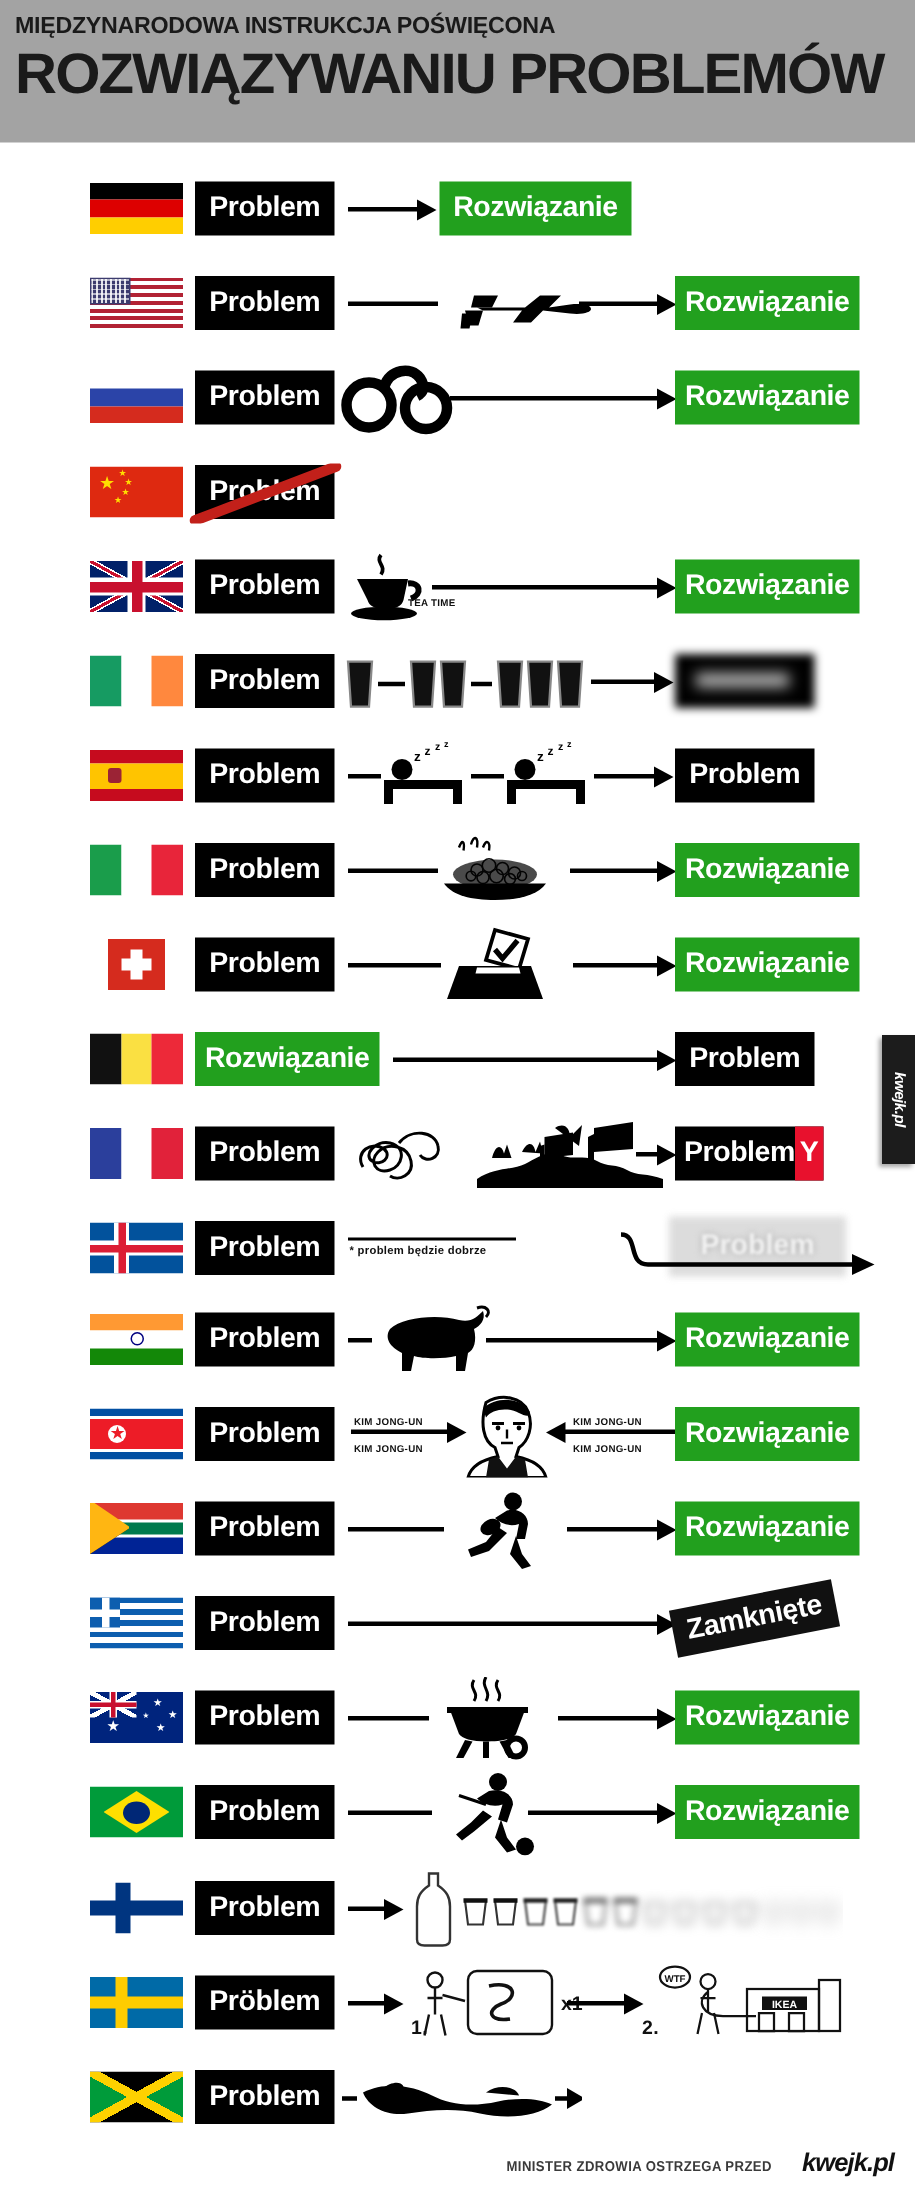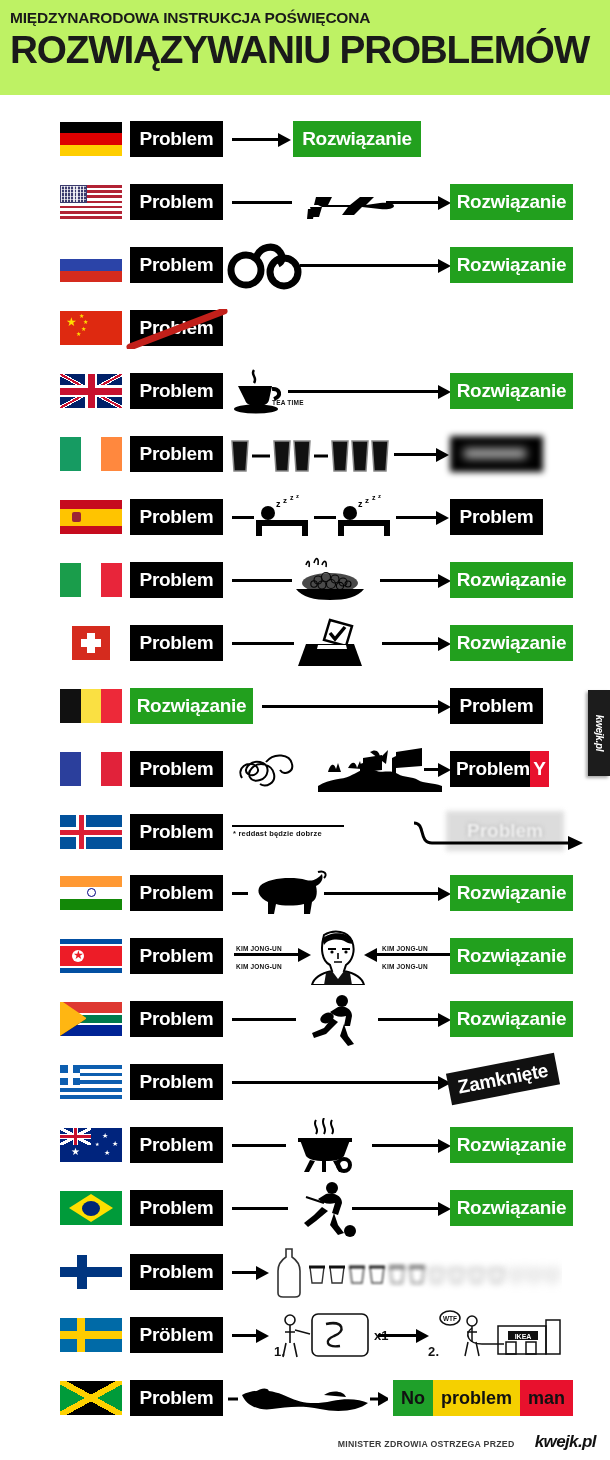--- a/index.html
+++ b/index.html
@@ -7,21 +7,21 @@
   body {
     font-family: "Liberation Sans", sans-serif;
     background: #ffffff;
     position: relative;
     overflow: hidden;
   }
 
   
   #header {
     position: absolute; left: 0; top: 0; width: 610px; height: 95px;
-    background: #bef264;
+    background: #a3a3a3;
     padding: 8px 0 6px 10px;
   }
   #header .kicker {
     font-size: 15.5px; font-weight: bold; color: #1a1a1a;
     letter-spacing: -0.2px; line-height: 20px;
     white-space: nowrap;
   }
   #header .headline {
     font-size: 38px; font-weight: bold; color: #1a1a1a;
     letter-spacing: -1.2px; line-height: 44px;
@@ -384,21 +384,21 @@
 <div class="row" style="top:805px">
   <div class="flag">
     <div style="left:0;top:0;width:62px;height:34px;background:#02529c"></div>
     <div style="left:0;top:12px;width:62px;height:10px;background:#fff"></div>
     <div style="left:16px;top:0;width:10px;height:34px;background:#fff"></div>
     <div style="left:0;top:14.5px;width:62px;height:5px;background:#dc1e35"></div>
     <div style="left:18.5px;top:0;width:5px;height:34px;background:#dc1e35"></div>
   </div>
   <div class="chip prob">Problem</div>
   <div style="position:absolute;left:232px;top:20px;width:112px;border-top:2px solid #000"></div>
-  <div class="tiny" style="left:233px;top:24px;font-size:7.5px;font-weight:bold">* reddast będzie dobrze</div>
+  <div class="tiny" style="left:233px;top:24px;font-size:7.5px;font-weight:bold">* problem będzie dobrze</div>
   <div style="position:absolute;left:446px;top:6px;width:118px;height:40px;background:#d9d9d9;filter:blur(2.5px);opacity:.9"></div>
   <div style="position:absolute;left:446px;top:6px;width:118px;height:40px;display:flex;align-items:center;justify-content:center;color:#f2f2f2;font-size:19px;font-weight:bold;filter:blur(1.1px);text-shadow:0 0 4px #aaa">Problem</div>
   <div style="position:absolute;left:408px;top:14px">
     <svg width="180" height="42" viewBox="0 0 180 42">
       <path d="M6 4 C18 4 10 24 24 24 L160 24" stroke="#000" stroke-width="3" fill="none"></path>
       <path d="M160 17 L175 24 L160 31 Z" fill="#000"></path>
     </svg>
   </div>
 </div>
 
@@ -659,25 +659,20 @@
       <g fill="#000">
         <path d="M0 28 h10" stroke="#000" stroke-width="3"></path>
         <path d="M14 24 C30 16 48 20 60 26 C72 32 86 34 104 30 C118 27 132 28 140 32 C130 40 110 42 92 38 C74 34 58 36 44 38 C30 40 18 34 14 24 Z"></path>
         <path d="M26 22 C36 14 44 18 40 24" fill="#000"></path>
         <path d="M96 24 C104 18 116 20 118 26" fill="#000"></path>
       </g>
       <path d="M142 28 h10" stroke="#000" stroke-width="3" fill="none"></path>
       <path d="M150 21 L162 28 L150 35 Z" fill="#000"></path>
     </svg>
   </div>
-  <div style="position:absolute;left:393px;top:9px;height:36px;display:flex;align-items:stretch">
-    <span style="background:#1fa02a;color:#111;font-size:18px;font-weight:bold;display:flex;align-items:center;justify-content:center;padding:0 8px">No</span>
-    <span style="background:#f5d000;color:#111;font-size:18px;font-weight:bold;display:flex;align-items:center;justify-content:center;padding:0 8px">problem</span>
-    <span style="background:#e8112d;color:#111;font-size:18px;font-weight:bold;display:flex;align-items:center;justify-content:center;padding:0 8px">man</span>
-  </div>
 </div>
 
 <div id="watermark">
   <span>kwejk.pl</span>
 </div>
 
 <div id="footer">
   <span class="warn">MINISTER ZDROWIA OSTRZEGA PRZED</span>
   <span class="brand">kwejk.pl</span>
 </div>

